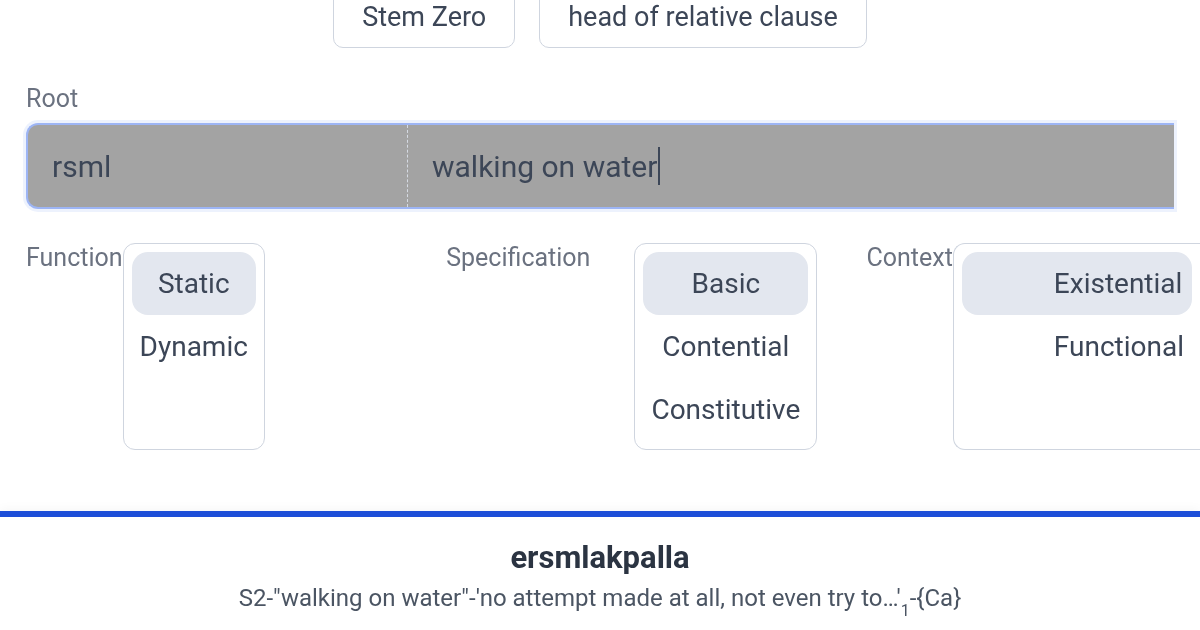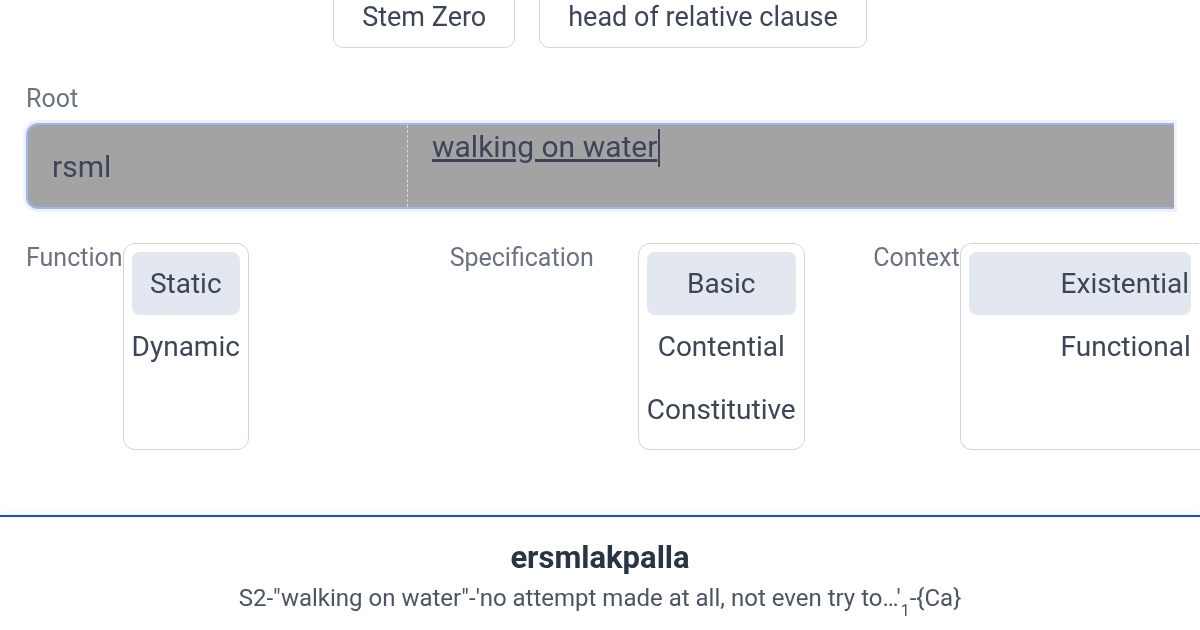--- a/index.html
+++ b/index.html
@@ -56,24 +56,24 @@
     display: flex;
     align-items: center;
     font-size: 30px;
     color: #3c4657;
     border-right: 1.5px dashed #d6dbe4;
   }
   .root-right {
     flex: 1;
     padding: 4px 24px;
     display: flex;
+    align-items: center;
     font-size: 30px;
     color: #3c4657;
     position: relative;
-    text-decoration: underline;
   }
   .caret {
     display: inline-block;
     width: 1.5px;
     height: 38px;
     background: #3c4657;
     margin-left: 1px;
     vertical-align: middle;
   }
   .columns {
@@ -98,43 +98,43 @@
     display: flex;
     flex-direction: column;
   }
   .col-function { width: 420px; }
   .col-spec { width: 420px; gap: 44px; }
   .col-context { width: 340px; }
   .option {
     font-size: 28px;
     color: #3c4657;
     text-align: center;
-    padding: 15px 0;
-    border-radius: 8px;
+    padding: 15px 8px;
+    border-radius: 16px;
     cursor: pointer;
   }
   .option.selected {
     background: #e3e7ef;
   }
   .context-box {
     border-top-right-radius: 0;
     border-bottom-right-radius: 0;
     border-right: none;
   }
   .context-box .option {
     text-align: left;
     padding-left: 92px;
   }
   .bottom-bar {
     position: absolute;
     bottom: 0;
     left: 0;
     right: 0;
     background: #fff;
-    border-top: 2px solid #1d4ed8;
+    border-top: 6px solid #1d4ed8;
     box-shadow: 0 -2px 10px rgba(0,0,0,0.04);
     padding: 22px 0 14px 0;
     text-align: center;
   }
   .result-word {
     font-size: 31px;
     font-weight: 700;
     color: #2b3442;
     margin-bottom: 8px;
   }

